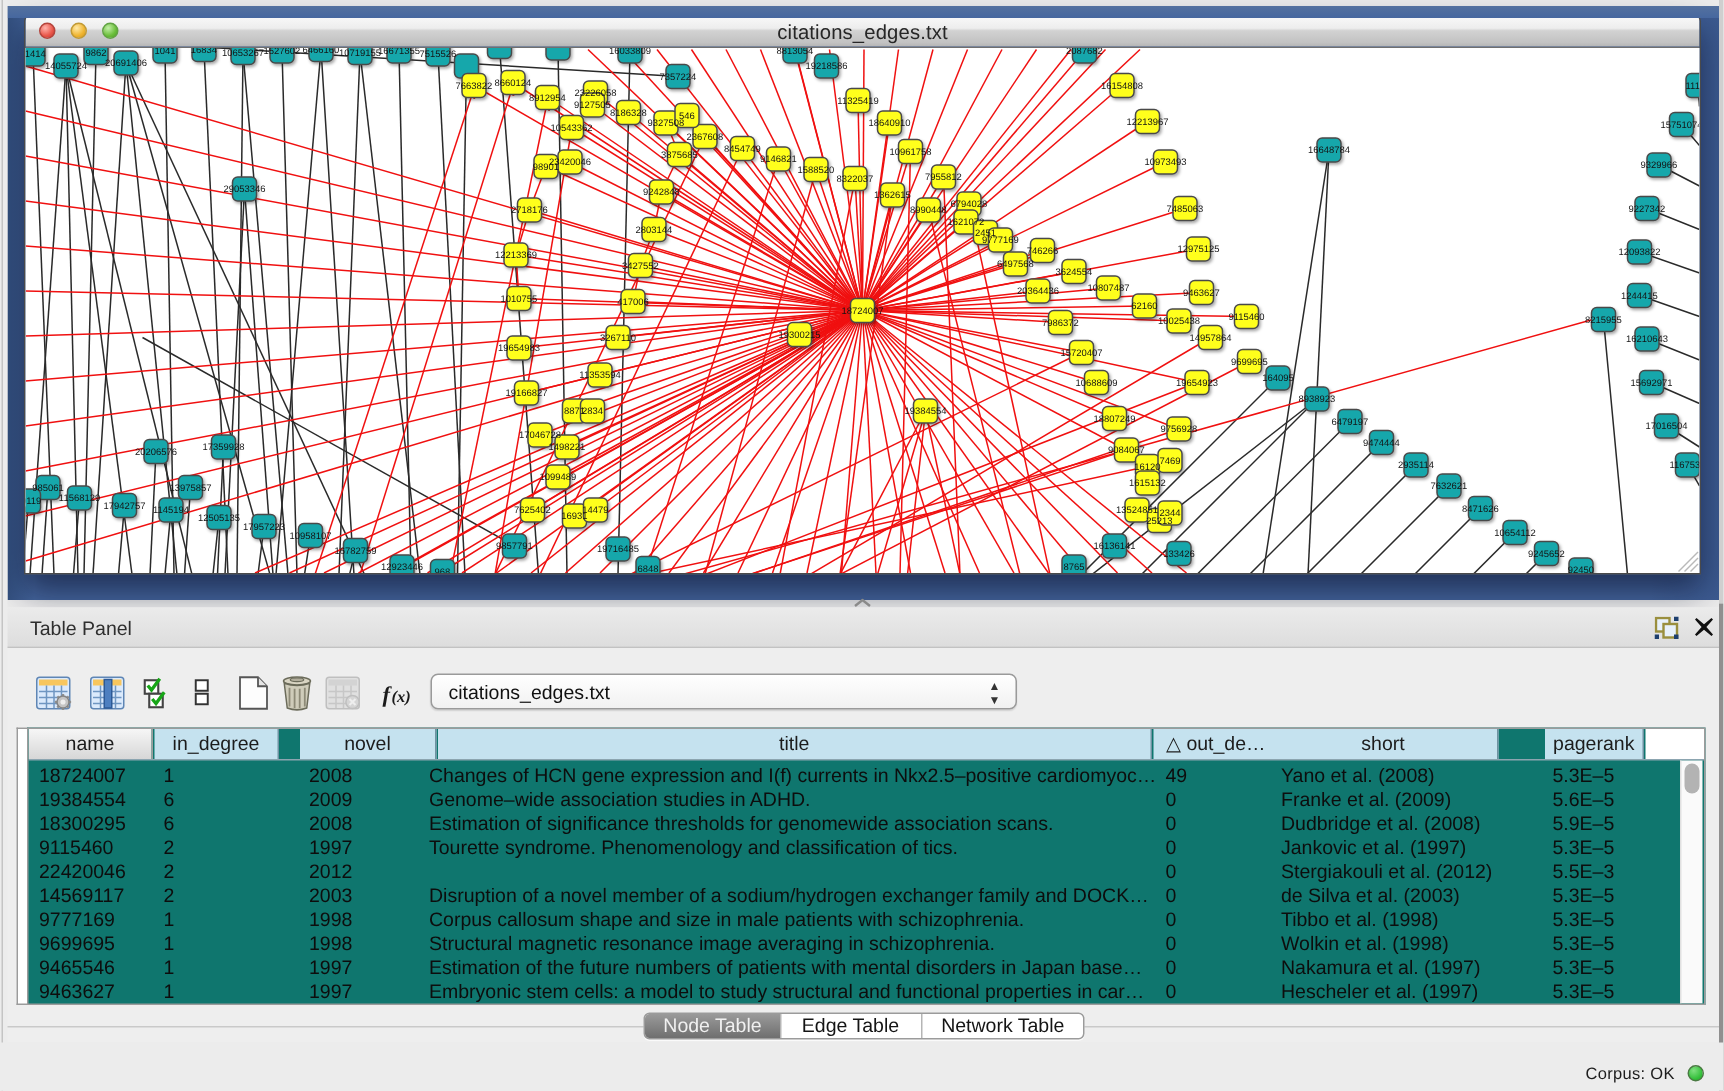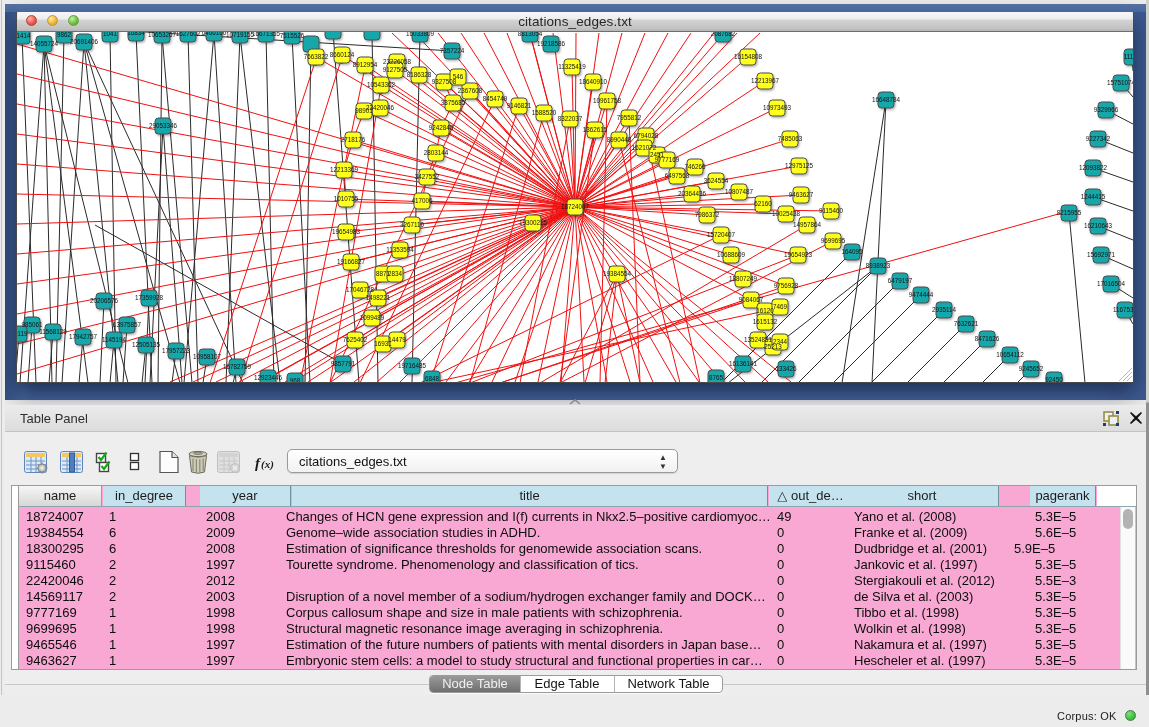--- a/index.html
+++ b/index.html
@@ -24,21 +24,21 @@
 #tpanel{position:absolute;left:5px;top:405px;width:1141px;height:290px;background:#eeeeee}
 #tphead{position:absolute;left:0;top:0;width:100%;height:27px;
  background:linear-gradient(#ebebeb,#dddddd);border-bottom:1px solid #c2c2c2}
 #tphead .cap{position:absolute;left:15px;top:6px;font-size:13px;color:#2e2e2e}
 #combo{position:absolute;left:282px;top:44px;width:391px;height:24px;
  background:linear-gradient(#ffffff,#f1f1f1);border:1px solid #9a9a9a;border-radius:5px;
  box-shadow:0 1px 1px rgba(0,0,0,.12)}
 #combo .lbl{position:absolute;left:11px;top:4px;font-size:13px;color:#111}
 #combo .arr{position:absolute;right:10px;top:3px;font-size:8px;color:#333;line-height:9px}
 #tblwrap{position:absolute;left:13px;top:80px;width:1119px;height:185px;
- background:#f9a8d4;border:1px solid #9b9b9b;overflow:hidden}
+ background:#0f766e;border:1px solid #9b9b9b;overflow:hidden}
 .hcell{position:absolute;top:0;height:20px;background:#c5e2ef;
  border-right:1px solid #6f92a2;font-size:13px;color:#1c1c1c;text-align:center;line-height:20px}
 #thead{position:absolute;left:0;top:0;width:1117px;height:21px;border-bottom:1px solid #8ca5b0}
 .trow{position:absolute;left:0;width:1117px;height:16px;font-size:13px;color:#0d0d0d;line-height:16.2px}
 #vsb{position:absolute;right:1px;top:21px;width:15px;height:162px;background:#fafafa;border-left:1px solid #e0e0e0}
 #vsb .thumb{position:absolute;left:2px;top:2px;width:10px;height:20px;background:#b3b3b3;border-radius:5px}
 
 #tabline{position:absolute;left:0;top:279px;width:100%;height:1px;background:#c9c9c9}
 #tabs{position:absolute;left:424px;top:270px;width:294px;height:18px;border:1px solid #9b9b9b;
  border-radius:4px;background:#fff;box-shadow:0 1px 0 rgba(255,255,255,.7)}
@@ -675,21 +675,21 @@
 </div>
   <div id="combo">
         <span class="lbl">citations_edges.txt</span>
         <span class="arr">▲<br>▼</span>
       </div>
   <div class="abs" style="left:6px;top:80px;width:8px;height:185px;background:#fff;border:1px solid #9b9b9b;border-right:0"></div>
   <div id="tblwrap">
     <div id="thead">
       <div class="hcell" style="left:0;width:83px;background:linear-gradient(#f6f6f6,#d7d7d7);border-right:1px solid #9d9d9d">name</div>
       <div class="hcell" style="left:84px;width:83px">in_degree</div>
-      <div class="hcell" style="left:181px;width:91px">year</div>
+      <div class="hcell" style="left:181px;width:91px">novel</div>
       <div class="hcell" style="left:273px;width:476px">title</div>
       <div class="hcell" style="left:750px;width:84px">△ out_de…</div>
       <div class="hcell" style="left:827px;width:153px">short</div>
       <div class="hcell" style="left:1011px;width:66px">pagerank</div>
       <div class="hcell" style="left:1078px;width:39px;border-right:0;background:#fff"></div>
     </div>
     <div style="position:absolute;left:0;top:23px;width:1117px;height:161px;overflow:hidden">
 <div class="trow" style="top:0px">
             <span style="position:absolute;left:7px;top:0;white-space:nowrap">18724007</span>
             <span style="position:absolute;left:90px;top:0;white-space:nowrap">1</span>
@@ -707,22 +707,22 @@
             <span style="position:absolute;left:758px;top:0;white-space:nowrap">0</span>
             <span style="position:absolute;left:835px;top:0;white-space:nowrap">Franke et al. (2009)</span>
             <span style="position:absolute;left:1016px;top:0;white-space:nowrap">5.6E–5</span>
           </div>
 <div class="trow" style="top:32px">
             <span style="position:absolute;left:7px;top:0;white-space:nowrap">18300295</span>
             <span style="position:absolute;left:90px;top:0;white-space:nowrap">6</span>
             <span style="position:absolute;left:187px;top:0;white-space:nowrap">2008</span>
             <span style="position:absolute;left:267px;top:0;white-space:nowrap">Estimation of significance thresholds for genomewide association scans.</span>
             <span style="position:absolute;left:758px;top:0;white-space:nowrap">0</span>
-            <span style="position:absolute;left:835px;top:0;white-space:nowrap">Dudbridge et al. (2001)</span>
-            <span style="position:absolute;left:995px;top:0;white-space:nowrap">5.9E–5</span>
+            <span style="position:absolute;left:835px;top:0;white-space:nowrap">Dudbridge et al. (2008)</span>
+            <span style="position:absolute;left:1016px;top:0;white-space:nowrap">5.9E–5</span>
           </div>
 <div class="trow" style="top:48px">
             <span style="position:absolute;left:7px;top:0;white-space:nowrap">9115460</span>
             <span style="position:absolute;left:90px;top:0;white-space:nowrap">2</span>
             <span style="position:absolute;left:187px;top:0;white-space:nowrap">1997</span>
             <span style="position:absolute;left:267px;top:0;white-space:nowrap">Tourette syndrome. Phenomenology and classification of tics.</span>
             <span style="position:absolute;left:758px;top:0;white-space:nowrap">0</span>
             <span style="position:absolute;left:835px;top:0;white-space:nowrap">Jankovic et al. (1997)</span>
             <span style="position:absolute;left:1016px;top:0;white-space:nowrap">5.3E–5</span>
           </div>

